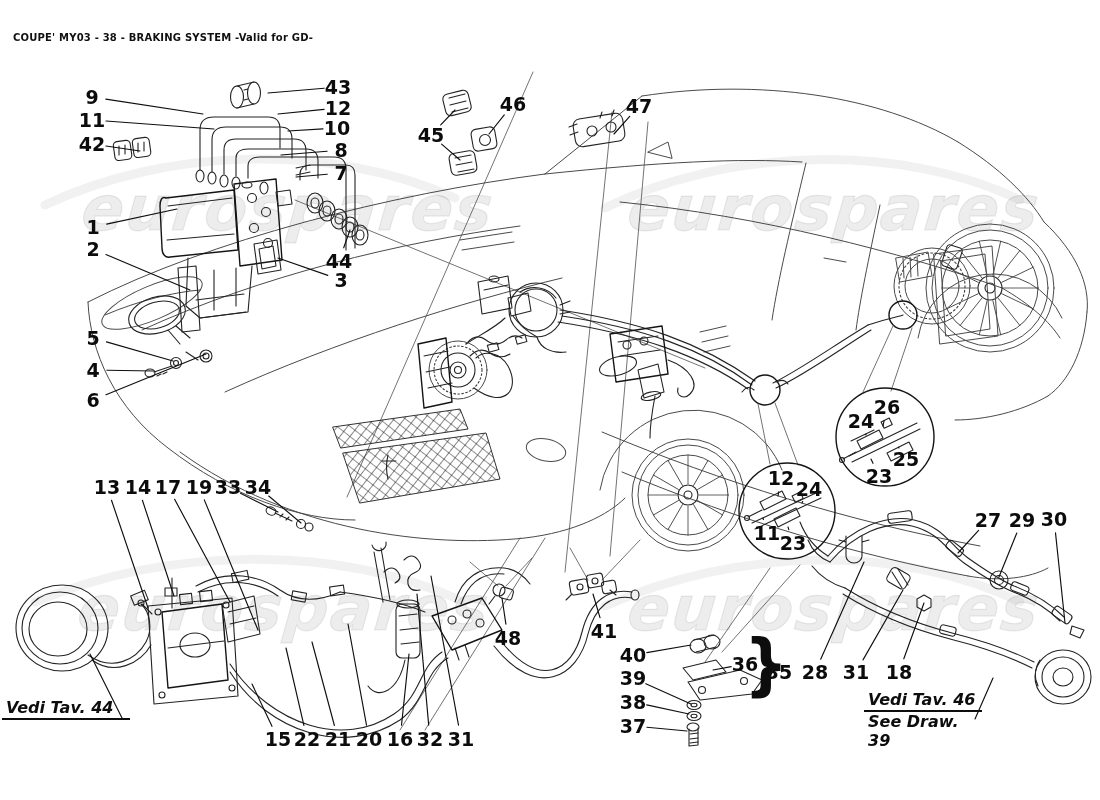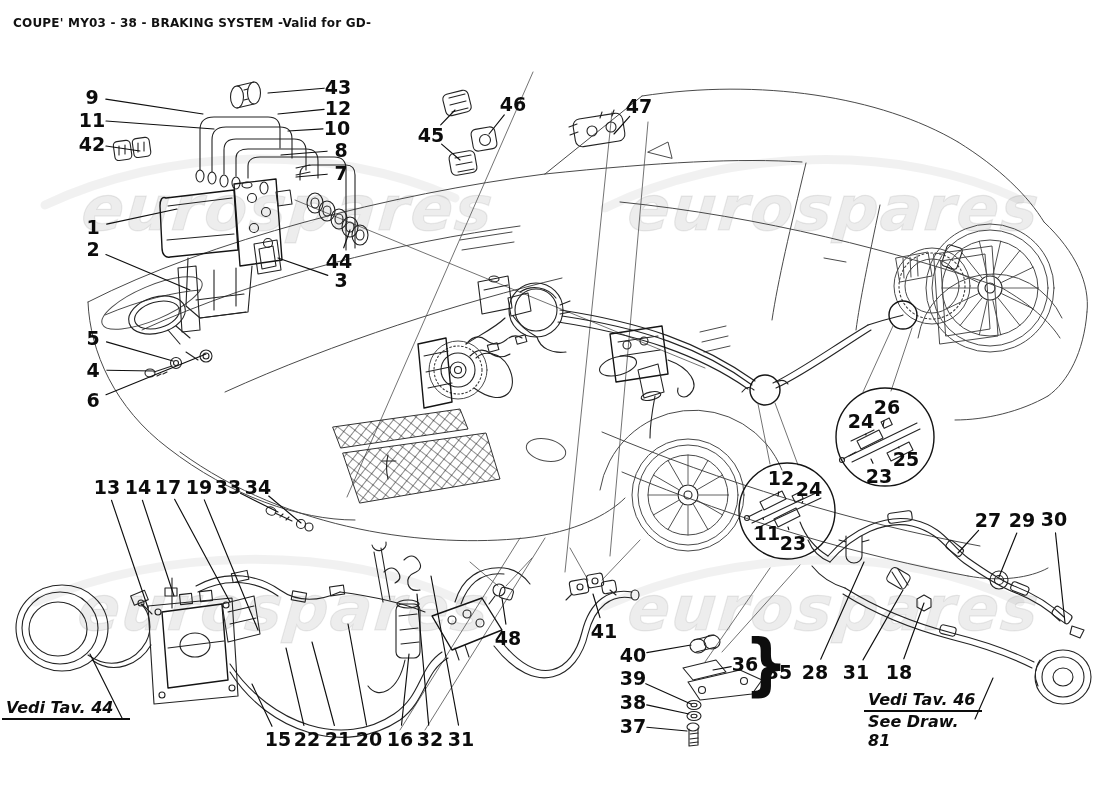--- a/index.html
+++ b/index.html
@@ -1,18 +1,18 @@
 <!DOCTYPE html>
 <html><head>
 <meta charset="utf-8">
 <style>
   html,body{margin:0;padding:0;background:#fff;}
   #stage{position:relative;width:1100px;height:800px;background:#fff;overflow:hidden;
          font-family:"DejaVu Sans","Liberation Sans",sans-serif;}
-  #page-title{position:absolute;left:13px;top:16px;font-size:12px;font-weight:bold;
+  #page-title{position:absolute;left:13px;top:32px;font-size:10px;font-weight:bold;
               letter-spacing:.2px;color:#111;white-space:nowrap;}
   .watermark{position:absolute;font-style:italic;font-weight:bold;font-size:62px;
              letter-spacing:2px;line-height:1;color:rgba(80,80,80,0.10);
              -webkit-text-stroke:1.2px rgba(70,70,70,0.10);
              transform:skewX(-5deg);white-space:nowrap;pointer-events:none;}
   .note{position:absolute;font-style:italic;font-weight:bold;font-size:16px;color:#0d0d0d;
         text-align:left;line-height:1.15;}
   .note-sep{border-top:2px solid #0d0d0d;margin:1px -4px;}
   #brace-35{position:absolute;left:744px;top:634px;font-size:62px;font-weight:600;
             color:#0d0d0d;line-height:1;transform:scaleY(1.08);}
@@ -547,17 +547,17 @@
   </svg>
 
   <div class="note" id="note-44" style="left:6px;top:699px;width:120px">
     <div>Vedi Tav. 44</div>
     <div class="note-sep"></div>
   </div>
 
   <div class="note" id="note-46" style="left:868px;top:691px;width:110px">
     <div>Vedi Tav. 46</div>
     <div class="note-sep"></div>
-    <div>See Draw. 81</div>
+    <div>See Draw. 39</div>
   </div>
 
   <div id="brace-35">}</div>
 </div>
 
 </body></html>

